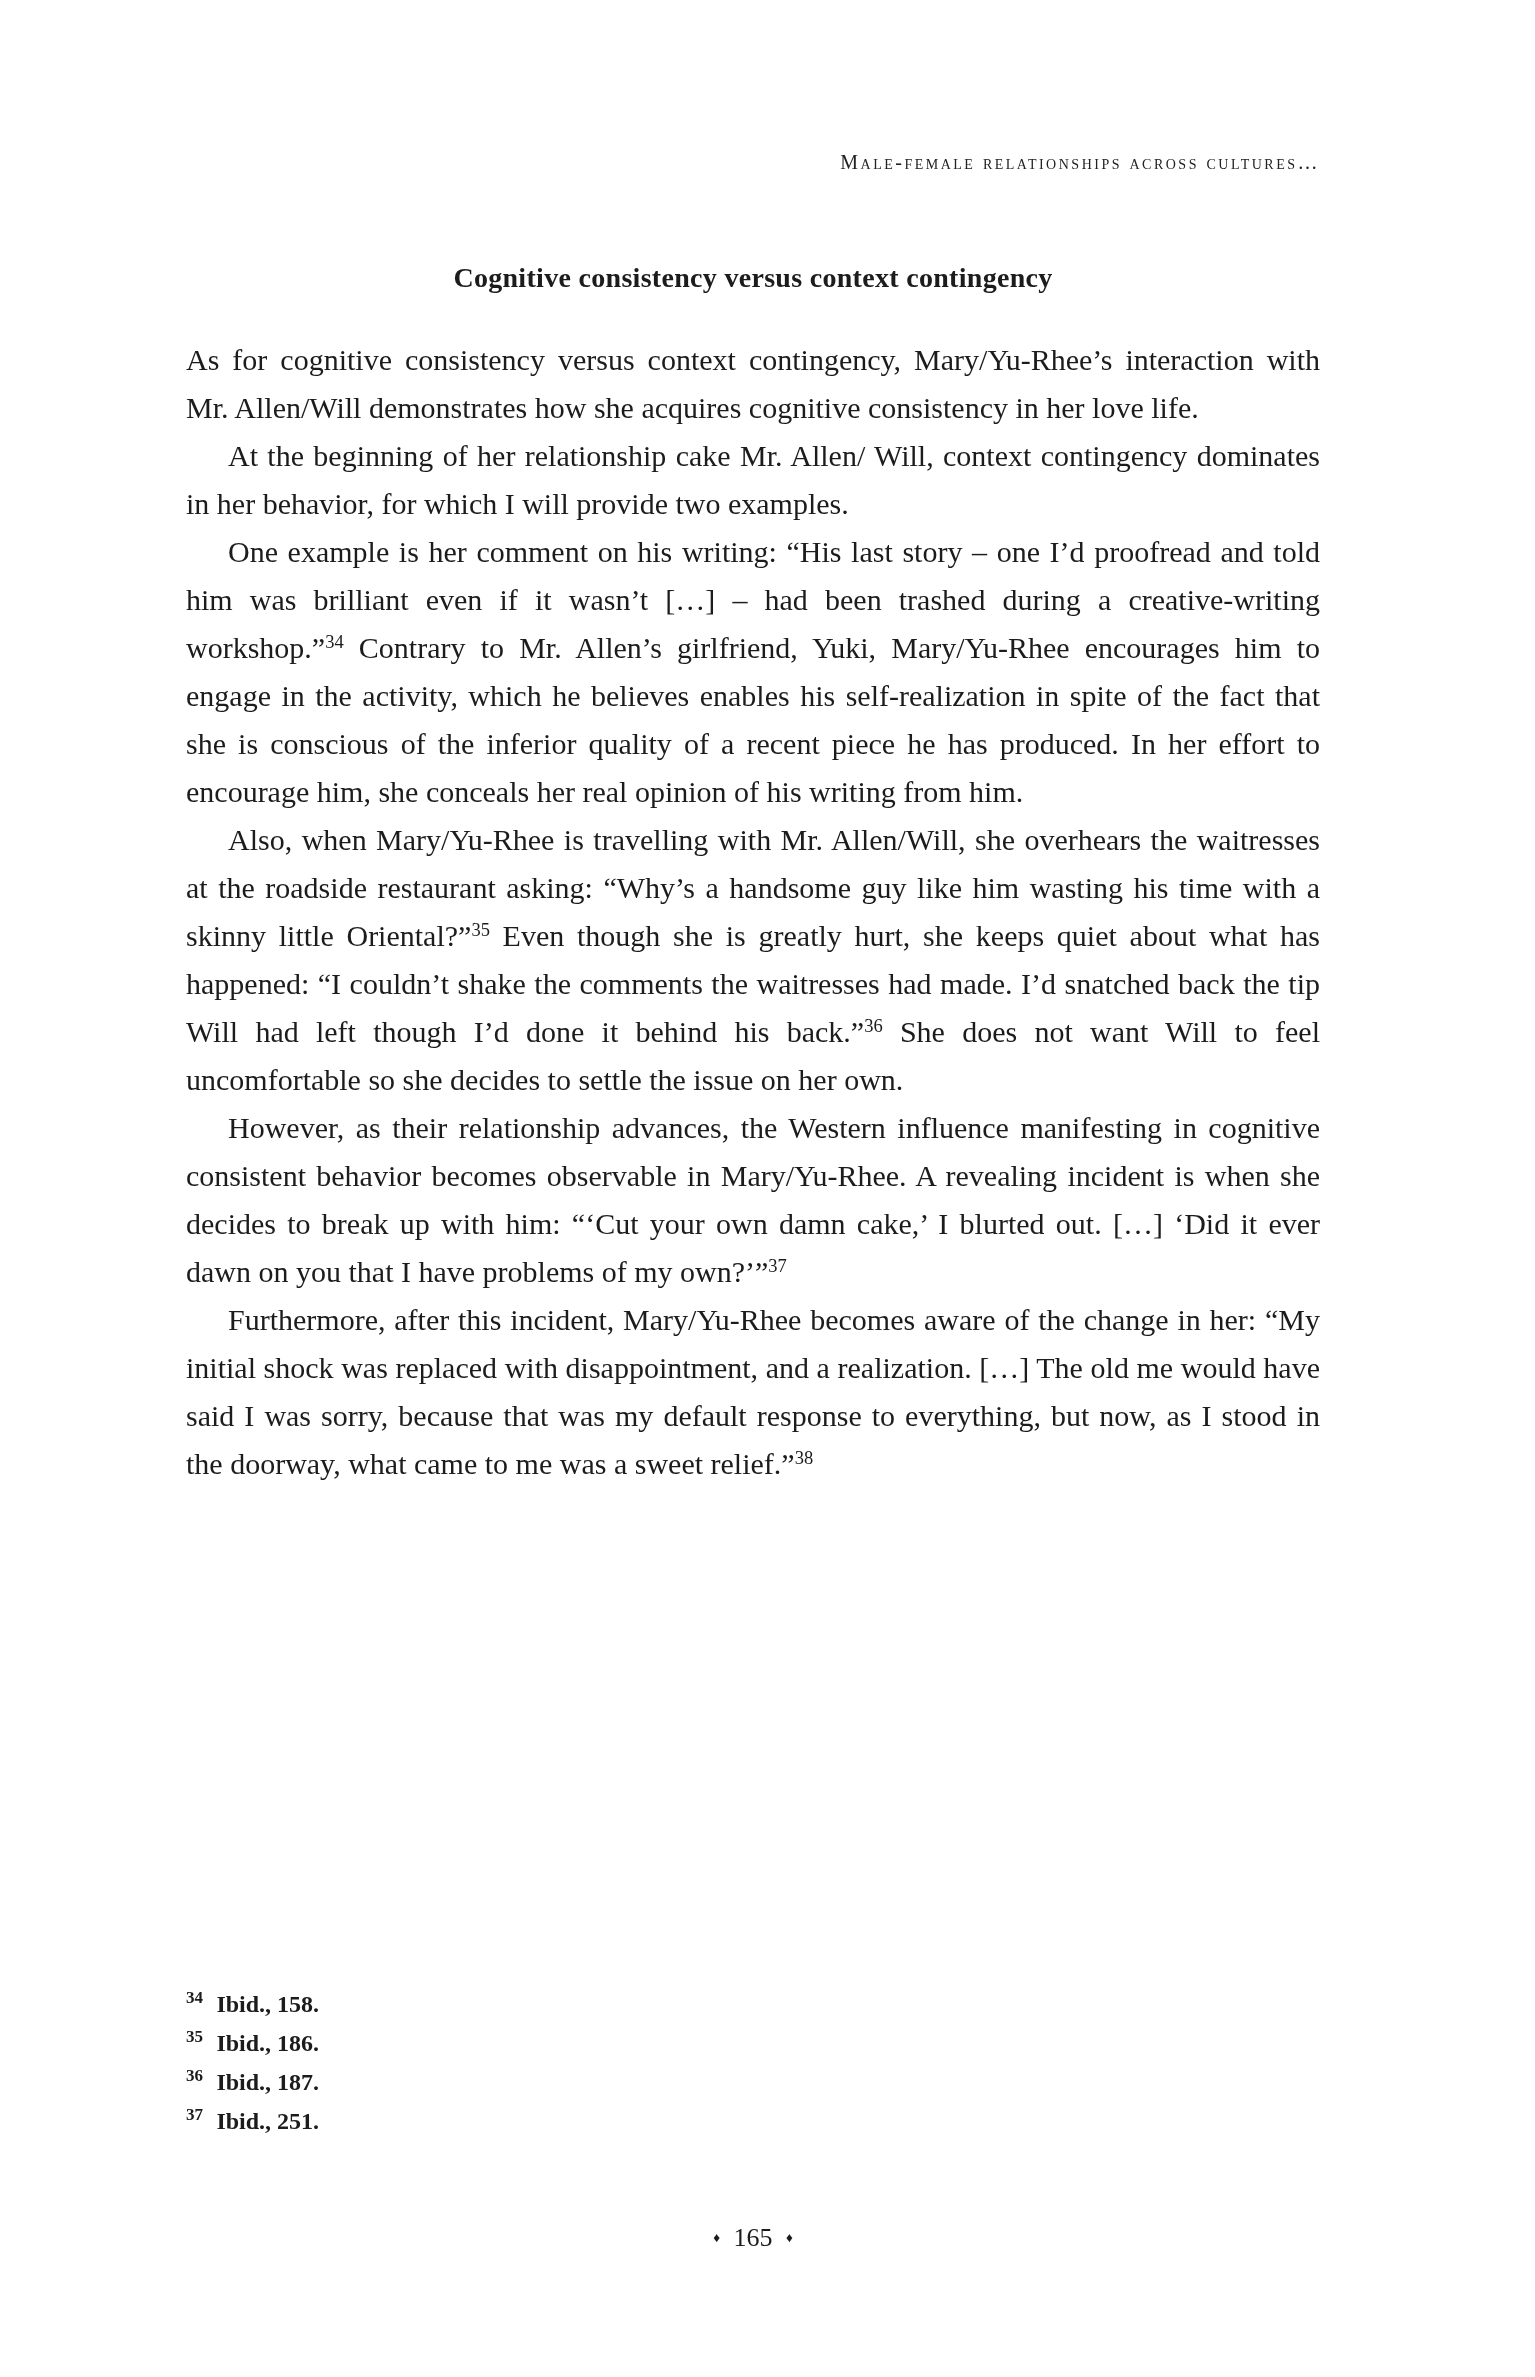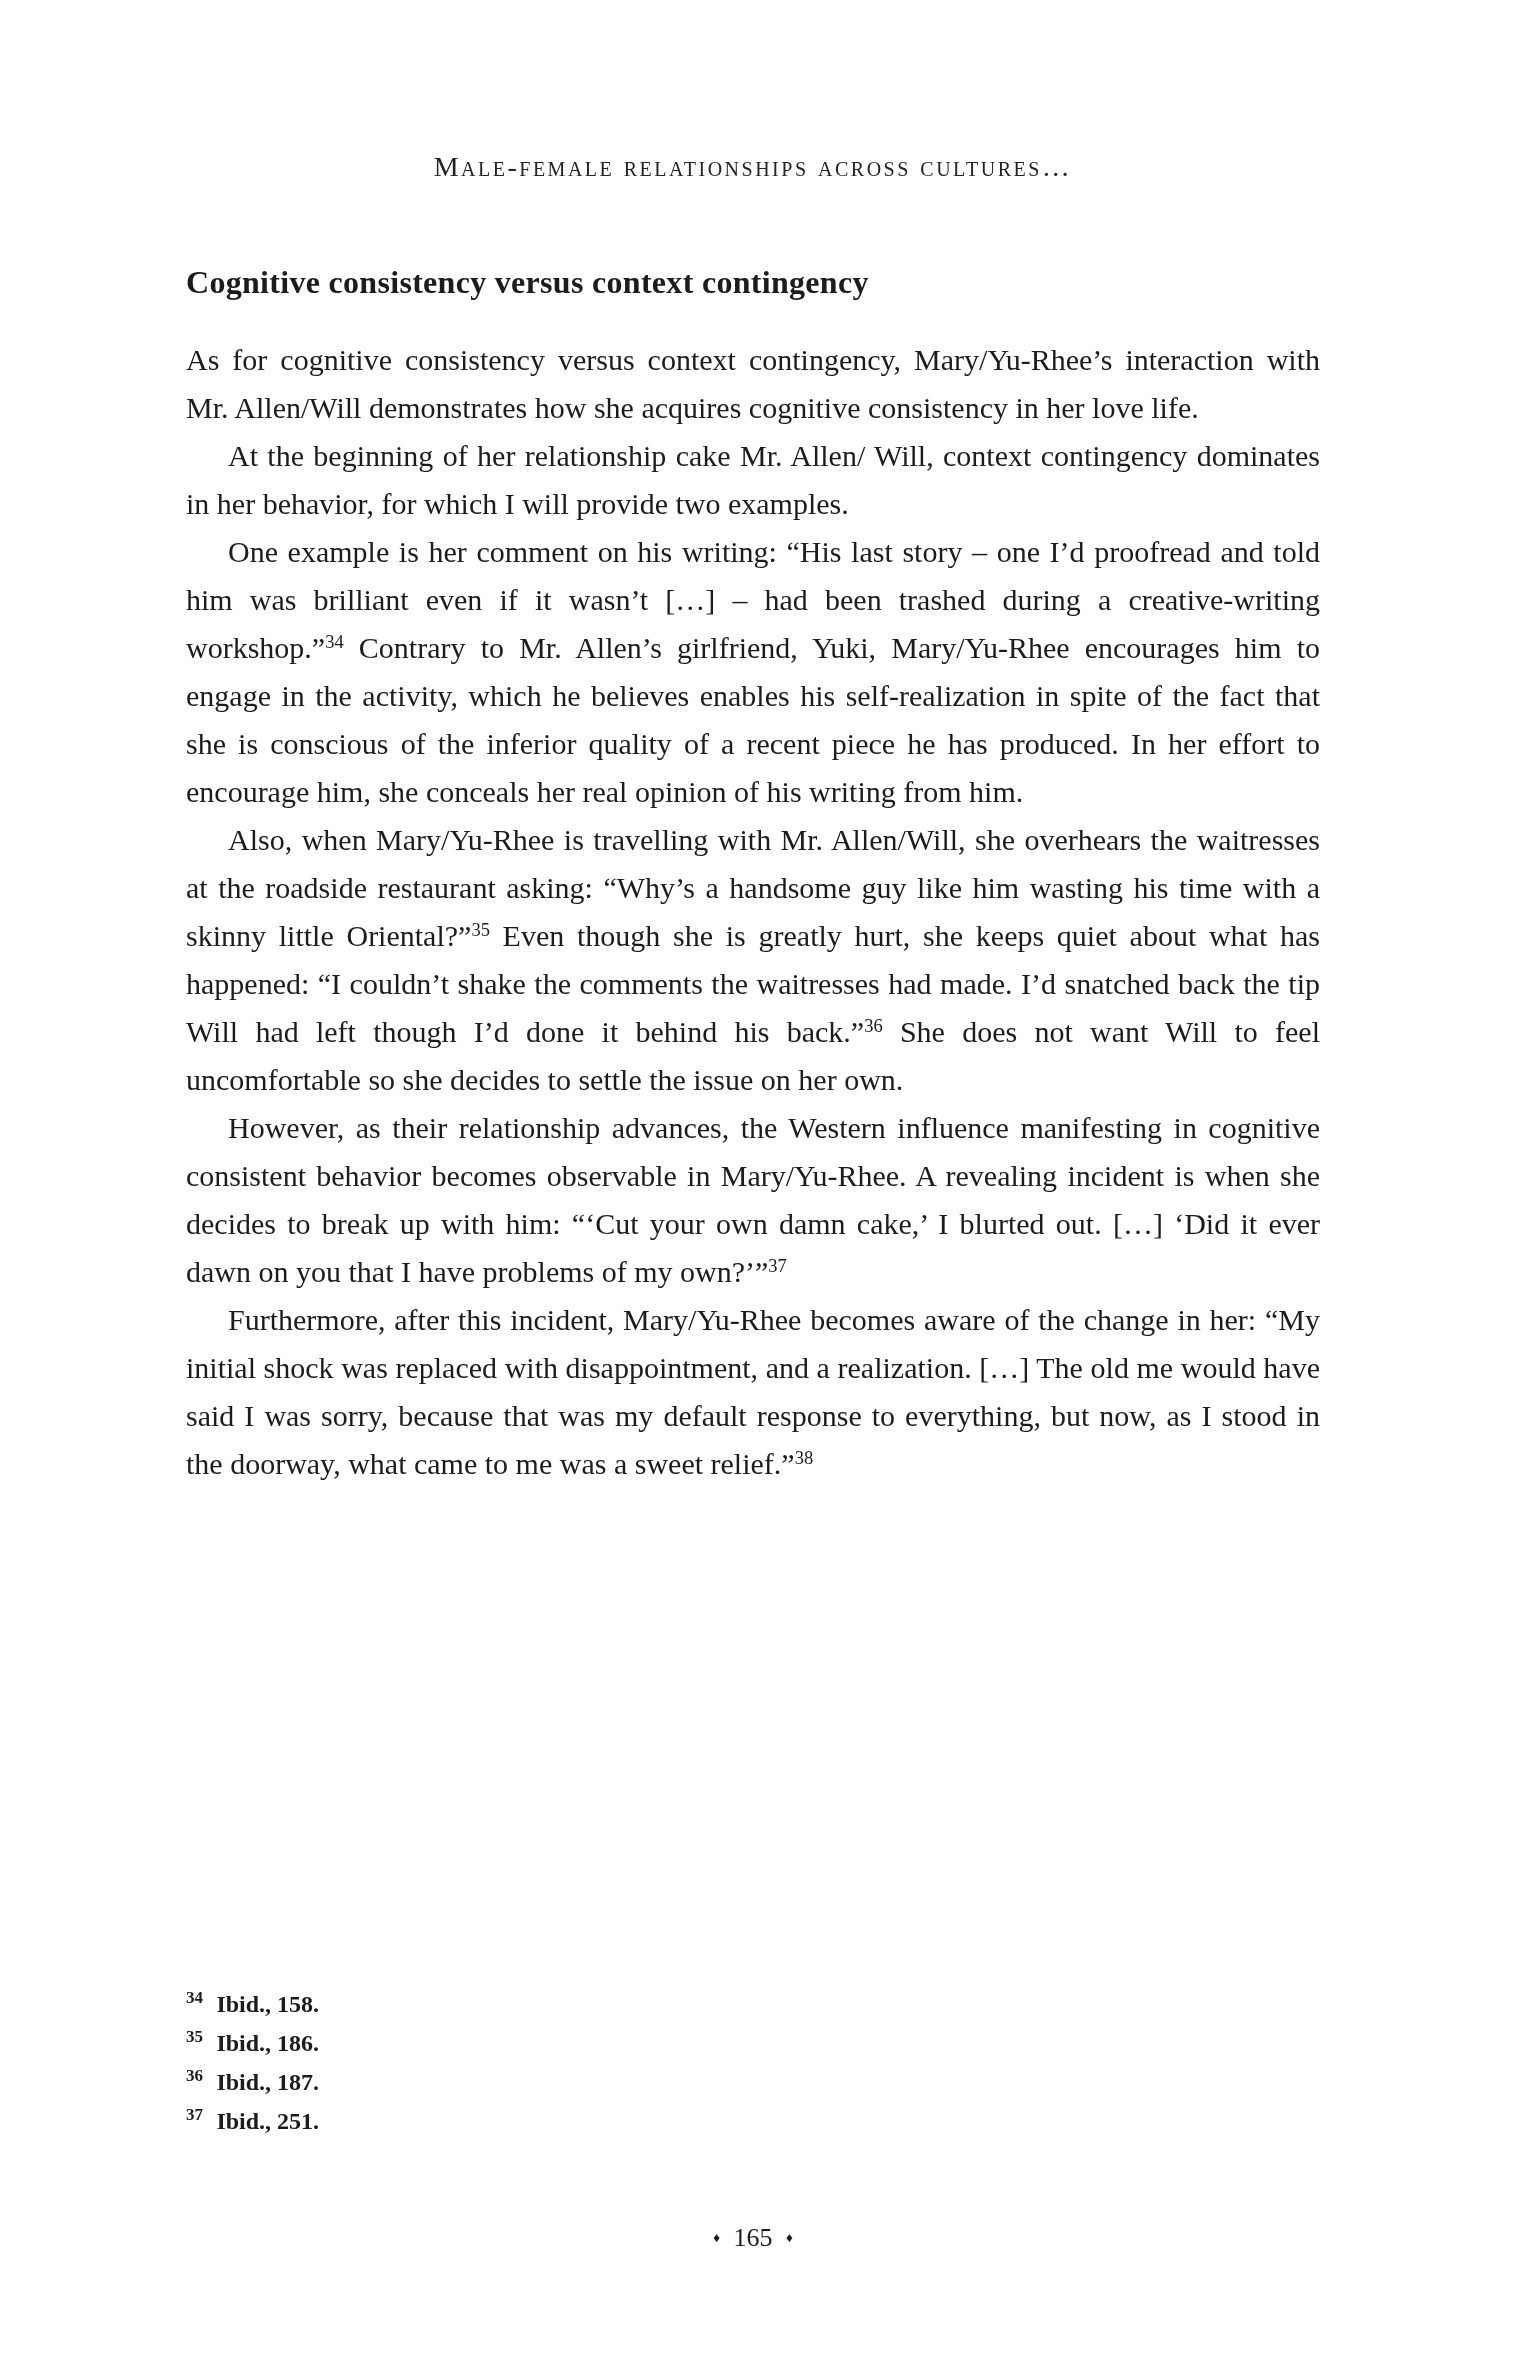--- a/index.html
+++ b/index.html
@@ -10,34 +10,35 @@
     background: #ffffff;
     color: #1c1c1c;
     font-family: "Liberation Serif", "DejaVu Serif", serif;
     overflow: hidden;
   }
   .running-header {
     position: absolute;
     top: 151px;
     left: 186px;
     width: 1134px;
-    text-align: center;
+    text-align: right;
     font-variant: small-caps;
     letter-spacing: 2.5px;
-    font-size: 28px;
+    font-size: 20px;
     color: #222222;
     white-space: nowrap;
   }
   .section-heading {
     position: absolute;
     top: 243px;
     left: 186px;
     width: 1134px;
+    text-align: center;
     font-weight: bold;
-    font-size: 32px;
+    font-size: 28px;
     letter-spacing: 0.3px;
   }
   .body-text {
     position: absolute;
     top: 336px;
     left: 186px;
     width: 1134px;
     font-size: 30px;
     line-height: 48px;
     text-align: justify;

